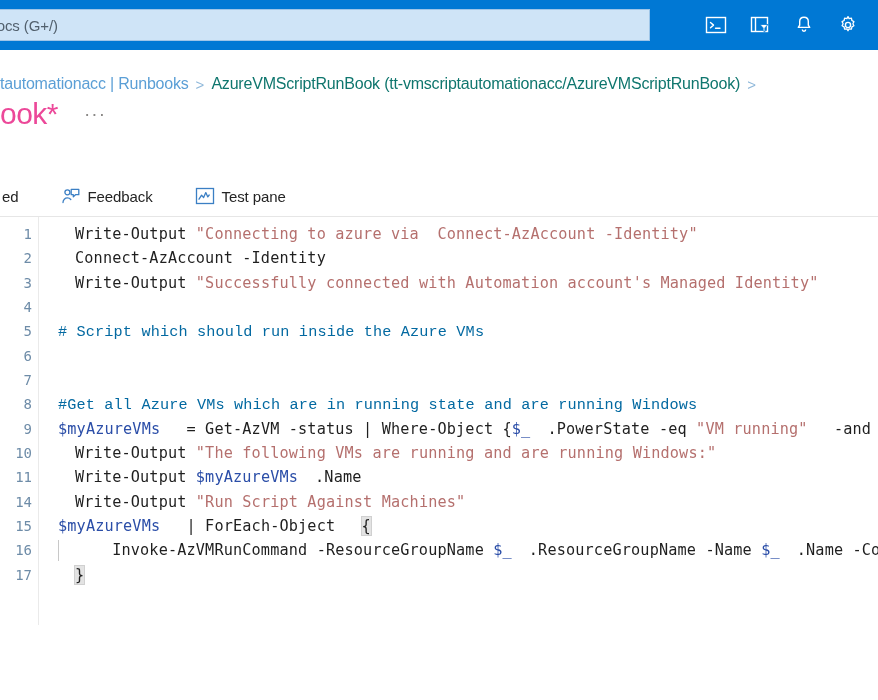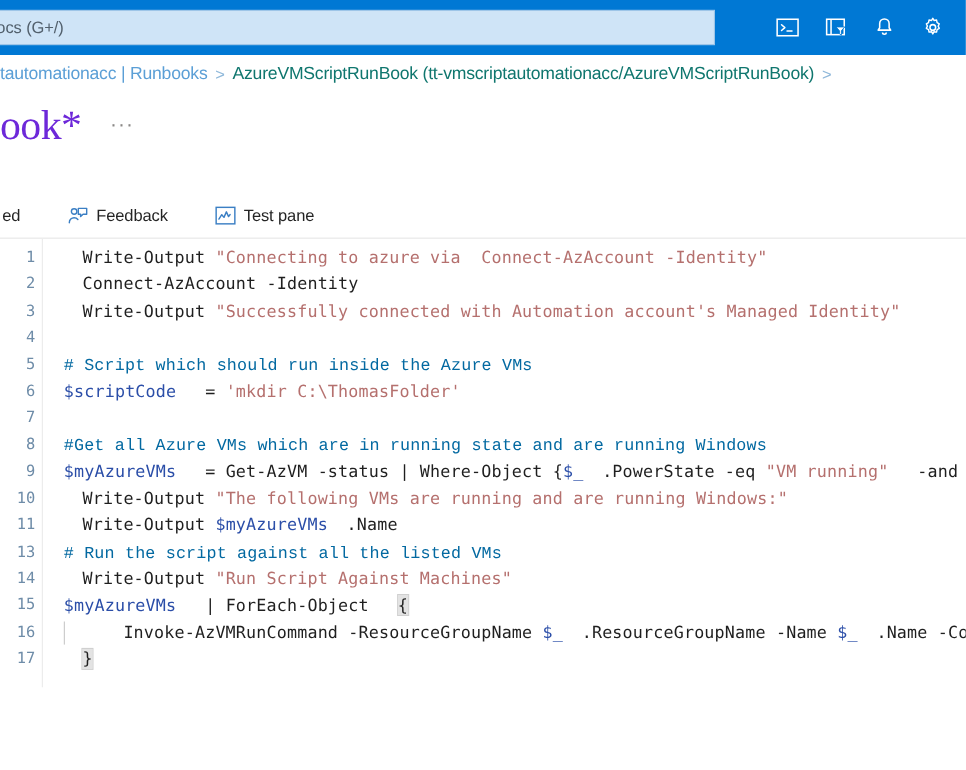--- a/index.html
+++ b/index.html
@@ -60,21 +60,21 @@
     display: flex;
     align-items: center;
     justify-content: center;
     cursor: pointer;
   }
   .header-icon-btn svg { display: block; }
 
   
   .breadcrumb-bar {
     position: absolute;
-    left: 0; top: 50px;
+    left: 0; top: 66px;
     width: 878px;
     height: 36px;
     background: #ffffff;
     display: flex;
     align-items: center;
     overflow: hidden;
     white-space: nowrap;
   }
   .crumb {
     font-size: 16px;
@@ -100,23 +100,23 @@
     position: absolute;
     left: 0; top: 92px;
     width: 878px;
     height: 44px;
     display: flex;
     align-items: center;
     overflow: hidden;
     white-space: nowrap;
   }
   .page-title {
-    font-size: 38px;
-    color: #6d28d9;
-    font-family: Liberation Serif, serif;
+    font-size: 30px;
+    color: #ec4899;
+    font-family: Liberation Sans, sans-serif;
     font-weight: 400;
     letter-spacing: -0.5px;
   }
   .title-ellipsis {
     margin-left: 26px;
     font-size: 19px;
     color: #8a8886;
     letter-spacing: 1px;
     line-height: 10px;
     cursor: pointer;
@@ -297,26 +297,25 @@
 </div>
 
 <div class="editor-wrap">
   <div class="gutter-rule"></div>
   <div class="code-lines" id="code-lines">
       <div class="code-line"><div class="ln">1</div><div class="code-text"><span class="tok-plain">Write-Output </span><span class="tok-str">"Connecting to azure via  Connect-AzAccount -Identity"</span></div></div>
       <div class="code-line"><div class="ln">2</div><div class="code-text"><span class="tok-plain">Connect-AzAccount -Identity</span></div></div>
       <div class="code-line"><div class="ln">3</div><div class="code-text"><span class="tok-plain">Write-Output </span><span class="tok-str">"Successfully connected with Automation account's Managed Identity"</span></div></div>
       <div class="code-line"><div class="ln">4</div><div class="code-text"></div></div>
       <div class="code-line"><div class="ln">5</div><div class="code-text"><span class="tok-com"># Script which should run inside the Azure VMs</span></div></div>
-      <div class="code-line"><div class="ln">6</div><div class="code-text"><span class="tok-var">$scriptCode</span><span class="tok-plain"> = </span><span class="tok-str">'mkdir C:\ThomasFolder'</span></div></div>
+      <div class="code-line"><div class="ln">6</div></div>
       <div class="code-line"><div class="ln">7</div><div class="code-text"></div></div>
       <div class="code-line"><div class="ln">8</div><div class="code-text"><span class="tok-com">#Get all Azure VMs which are in running state and are running Windows</span></div></div>
       <div class="code-line"><div class="ln">9</div><div class="code-text"><span class="tok-var">$myAzureVMs</span><span class="tok-plain"> = Get-AzVM -status | Where-Object {</span><span class="tok-var">$_</span><span class="tok-plain">.PowerState -eq </span><span class="tok-str">"VM running"</span><span class="tok-plain"> -and</span></div></div>
       <div class="code-line"><div class="ln">10</div><div class="code-text"><span class="tok-plain">Write-Output </span><span class="tok-str">"The following VMs are running and are running Windows:"</span></div></div>
       <div class="code-line"><div class="ln">11</div><div class="code-text"><span class="tok-plain">Write-Output </span><span class="tok-var">$myAzureVMs</span><span class="tok-plain">.Name</span></div></div>
-      <div class="code-line"><div class="ln">13</div><div class="code-text"><span class="tok-com"># Run the script against all the listed VMs</span></div></div>
       <div class="code-line"><div class="ln">14</div><div class="code-text"><span class="tok-plain">Write-Output </span><span class="tok-str">"Run Script Against Machines"</span></div></div>
       <div class="code-line"><div class="ln">15</div><div class="code-text"><span class="tok-var">$myAzureVMs</span><span class="tok-plain"> | ForEach-Object </span><span class="tok-plain bracket-hl">{</span></div></div>
       <div class="code-line"><div class="ln">16</div><div class="indent-guide"></div><div class="code-text"><span class="tok-plain">    Invoke-AzVMRunCommand -ResourceGroupName </span><span class="tok-var">$_</span><span class="tok-plain">.ResourceGroupName -Name </span><span class="tok-var">$_</span><span class="tok-plain">.Name -Co</span></div></div>
       <div class="code-line"><div class="ln">17</div><div class="code-text"><span class="tok-plain bracket-hl">}</span></div></div>
     </div>
 
 </div>
 
 </body></html>

